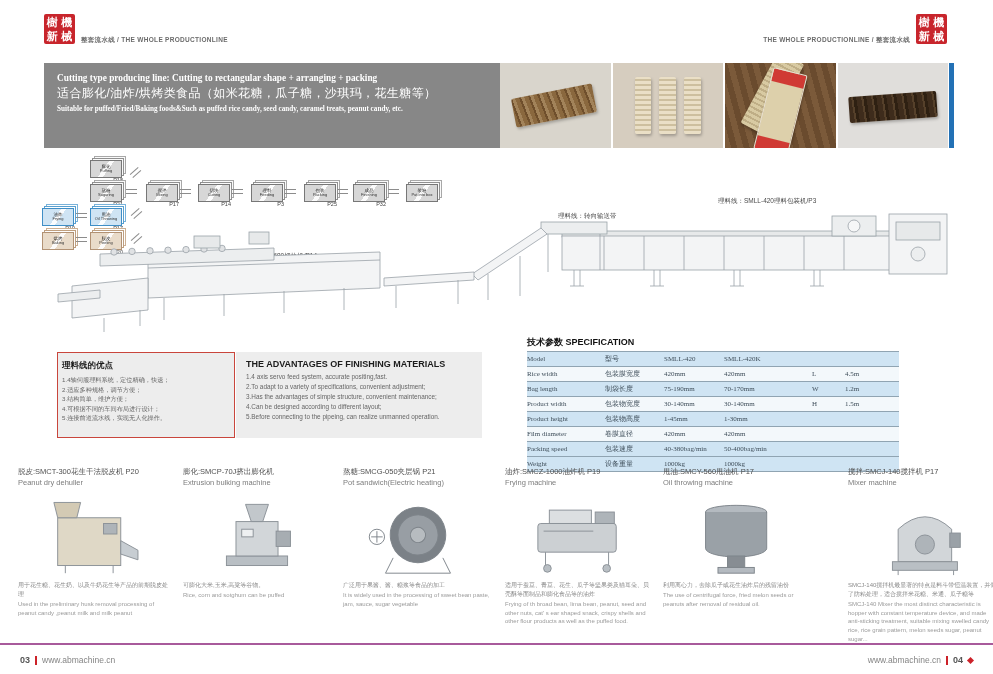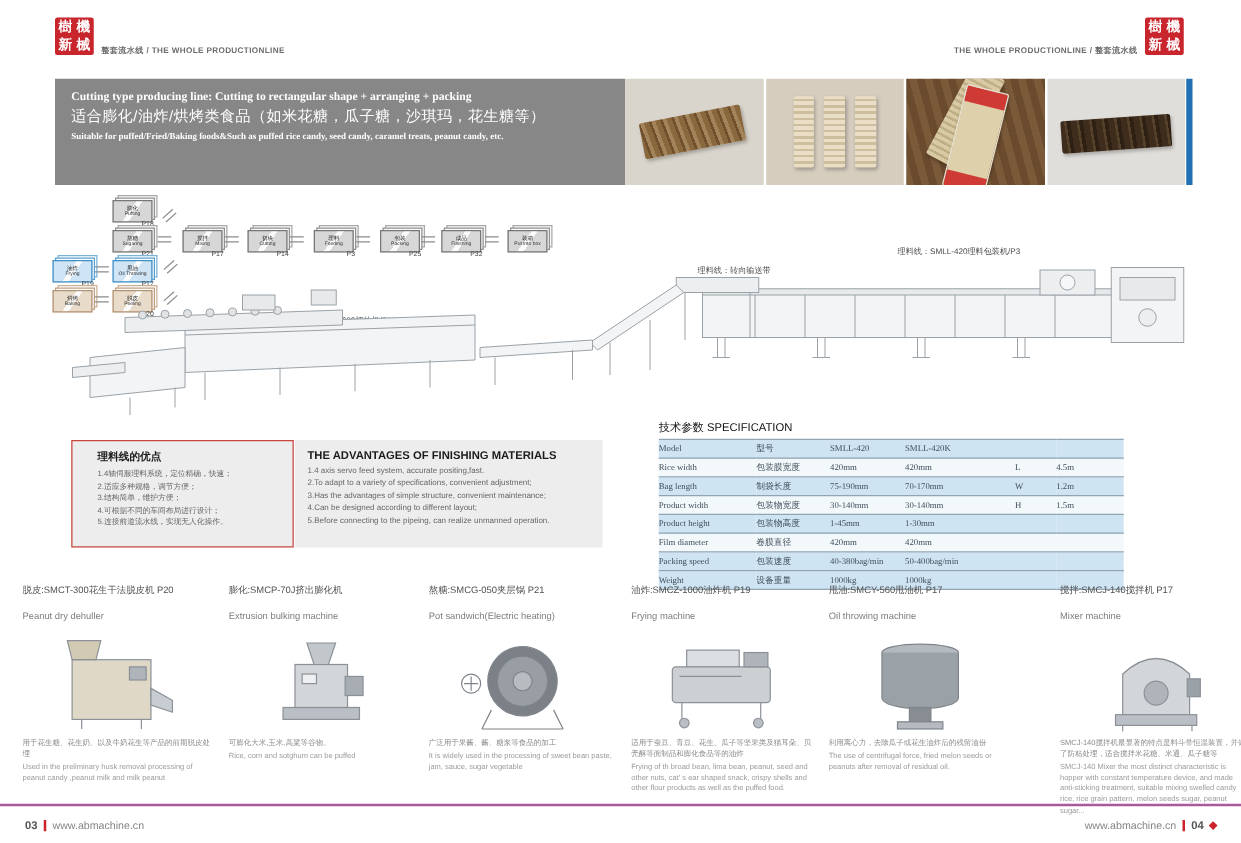--- a/index.html
+++ b/index.html
@@ -55,44 +55,44 @@
   .fbox.tan .face{background:#e9dbc9;border-color:#b29274;
       box-shadow:2px -2px 0 -1px #fff,2px -2px 0 0 #bf9f7f,4px -4px 0 -1px #fff,4px -4px 0 0 #ccb093}
   .fcn{font-size:4.5px;color:#222;line-height:1.15;z-index:1}
   .fen{font-size:4px;color:#333;line-height:1.15;white-space:nowrap;z-index:1}
   .ftag{position:absolute;right:-3px;bottom:-7px;font-size:5.5px;color:#444}
   .fconn{position:absolute;width:11px;height:3px;border-top:1.2px solid #8c8c8c;border-bottom:1.2px solid #8c8c8c}
   .dlabel{position:absolute;font-size:6.5px;color:#4a4a4a;white-space:nowrap}
 
   
   #adv-cn{position:absolute;left:57px;top:352px;width:178px;height:86px;background:#ededed;
-          border:1px solid #c9463c;box-sizing:border-box;padding:7px 20px}
+          border:1px solid #c9463c;box-sizing:border-box;padding:7px 4px}
   #adv-en{position:absolute;left:236px;top:352px;width:246px;height:86px;background:#ededed;
           box-sizing:border-box;padding:7px 10px}
   .adv-title{font-size:8.5px;font-weight:bold;color:#1c1c1c;margin-bottom:3px}
   #adv-en .adv-title{font-size:9px}
   .adv-item{font-size:6.2px;color:#666;line-height:1.55;white-space:nowrap}
   #adv-en .adv-item{font-size:6.4px}
 
   
-  #spec-title{position:absolute;left:527px;top:336px;font-size:9px;font-weight:normal;color:#101010}
+  #spec-title{position:absolute;left:527px;top:336px;font-size:9px;font-weight:bold;color:#101010}
   #spec-table{position:absolute;left:527px;top:351px;width:372px;border-collapse:collapse;
               font-family:"Liberation Serif",serif;font-size:7px;color:#3f4e5a}
   #spec-table td{padding:2px 2px 2px 0;border-top:1px solid #90a4b2;height:7.7px;white-space:nowrap}
   #spec-table tr:last-child td{border-bottom:1px solid #90a4b2}
   #spec-table td:first-child{padding-left:0}
   #spec-table tr.blue{background:#cfe4f3}
   #spec-table tr.alt{background:#f3f8fb}
   #spec-table col.c1{width:78px}#spec-table col.c2{width:59px}#spec-table col.c3{width:60px}
   #spec-table col.c4{width:88px}#spec-table col.c5{width:33px}#spec-table col.c6{width:54px}
 
   
   .mcol{position:absolute;top:467px}
   .m-caption-cn{font-size:7.5px;color:#4f4f4f;white-space:nowrap}
-  .m-caption-en{font-size:7.5px;color:#7d7d7d;margin-top:11px;white-space:nowrap}
+  .m-caption-en{font-size:7.5px;color:#7d7d7d;margin-top:1px;white-space:nowrap}
   .m-icon{height:88px;display:flex;align-items:center;justify-content:center;margin-top:3px}
   .m-desc-cn{font-size:6px;color:#8a8a8a;line-height:1.5;margin-top:3px}
   .m-desc-en{font-size:6px;color:#9b9b9b;line-height:1.45;margin-top:1px}
 
   
   #footer-line{position:absolute;left:0;top:643px;width:993px;height:2px;background:#a85a9b}
   .footer-group{position:absolute;top:655px;display:flex;align-items:center;gap:5px}
   #footer-left{left:20px}
   #footer-right{right:20px}
   .f-num{font-size:9px;font-weight:bold;color:#555}

